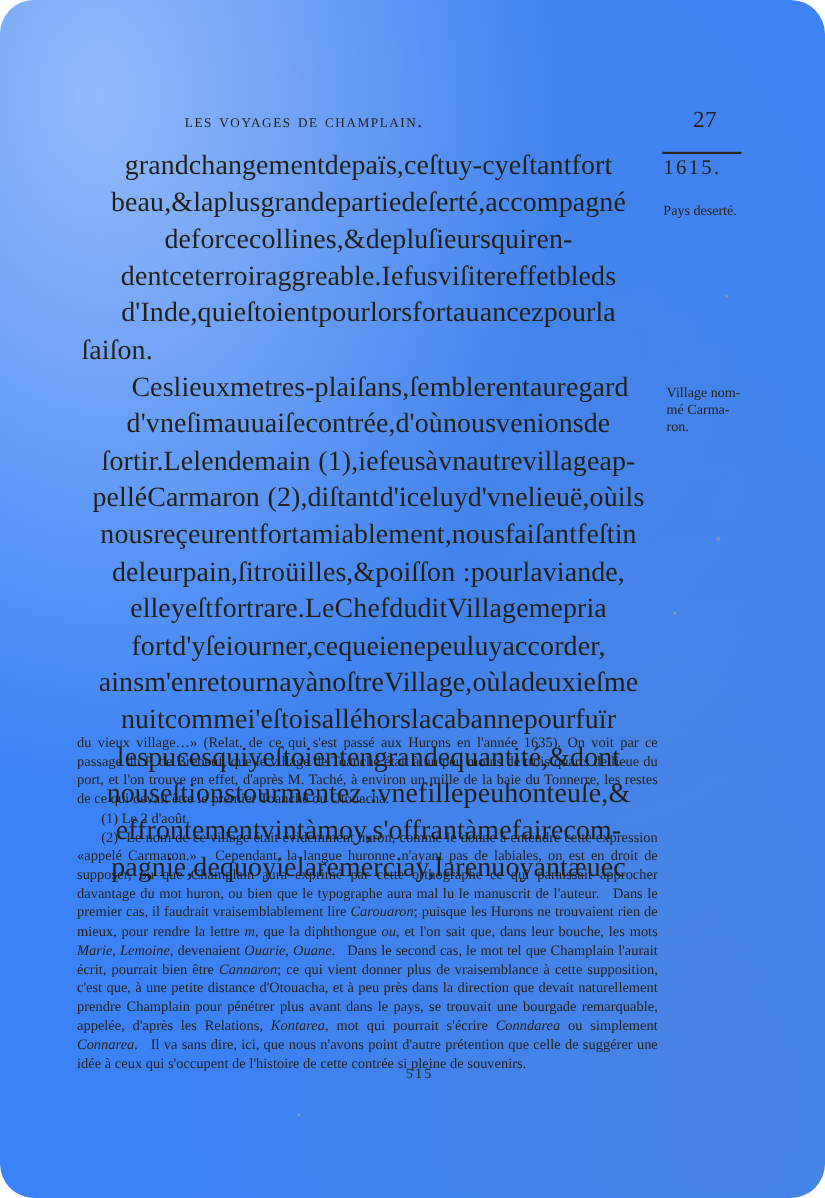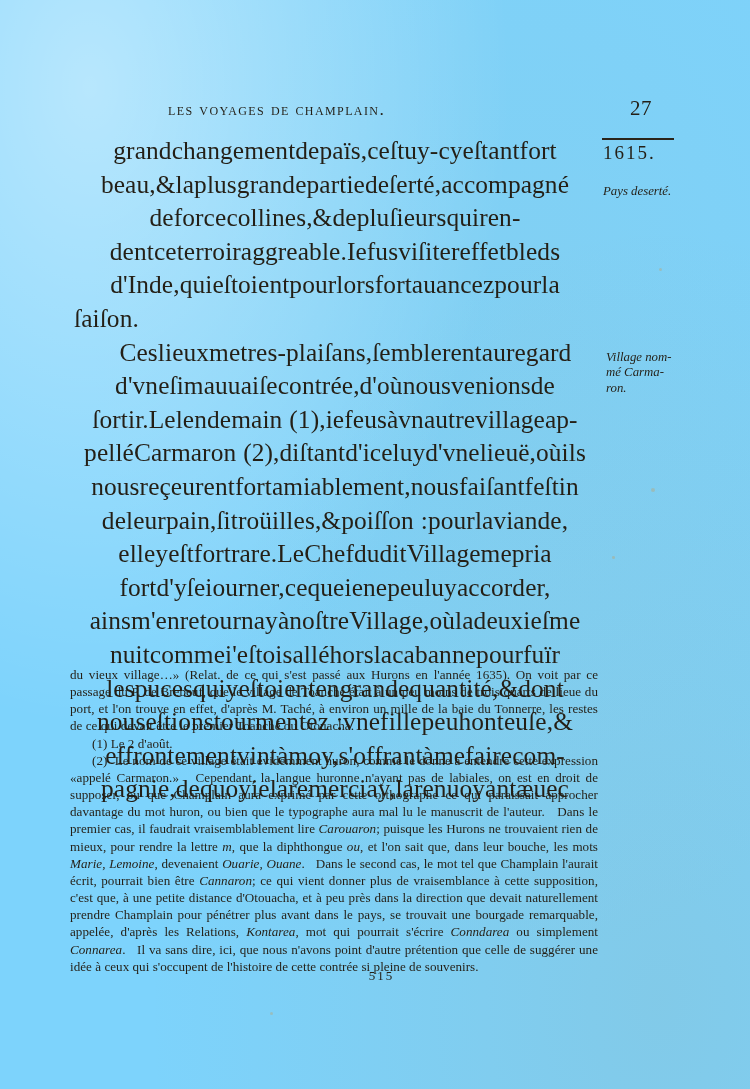--- a/index.html
+++ b/index.html
@@ -105,21 +105,20 @@
   }
   #year {
     font-size: 19px;
     letter-spacing: 2px;
     margin-left: 3px;
   }
   .gloss {
     font-size: 12.8px;
     line-height: 15.4px;
     margin-left: 3px;
-    font-style: italic;
   }
   #gloss-pays { margin-top: 20px; }
   #gloss-village {
     position: absolute;
     top: 216px;
     left: 3px;
     width: 112px;
   }
 
   
@@ -149,21 +148,21 @@
     font-size: 13px;
     letter-spacing: 2px;
     z-index: 4;
     padding-left: 32px;
     box-sizing: border-box;
   }
 </style>
 </head>
 <body>
 
-<div id="page" style="background: #7dd3fc; color: rgb(36, 31, 22);">
+<div id="page" style="background: #3b82f6; color: rgb(36, 31, 22); border-radius: 31px;">
 
   <div class="speck" style="left:659px;top:268px;width:3px;height:3px;"></div>
   <div class="speck" style="left:651px;top:488px;width:4px;height:4px;"></div>
   <div class="speck" style="left:612px;top:556px;width:2.5px;height:2.5px;"></div>
   <div class="speck" style="left:270px;top:1012px;width:3px;height:3px;"></div>
   <div class="speck" style="left:86px;top:930px;width:2px;height:2px;"></div>
   <div class="speck" style="left:545px;top:352px;width:2px;height:2px;"></div>
 
   <div id="runhead">
     <div id="runhead-title">Les Voyages de Champlain.</div>

